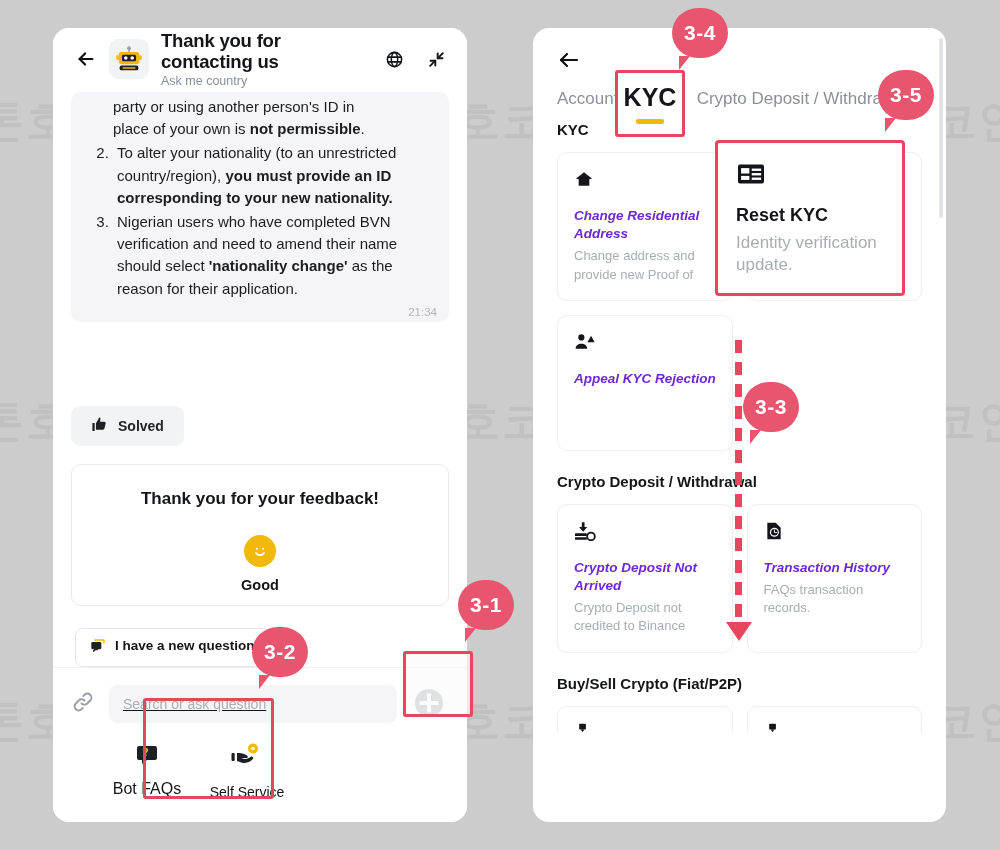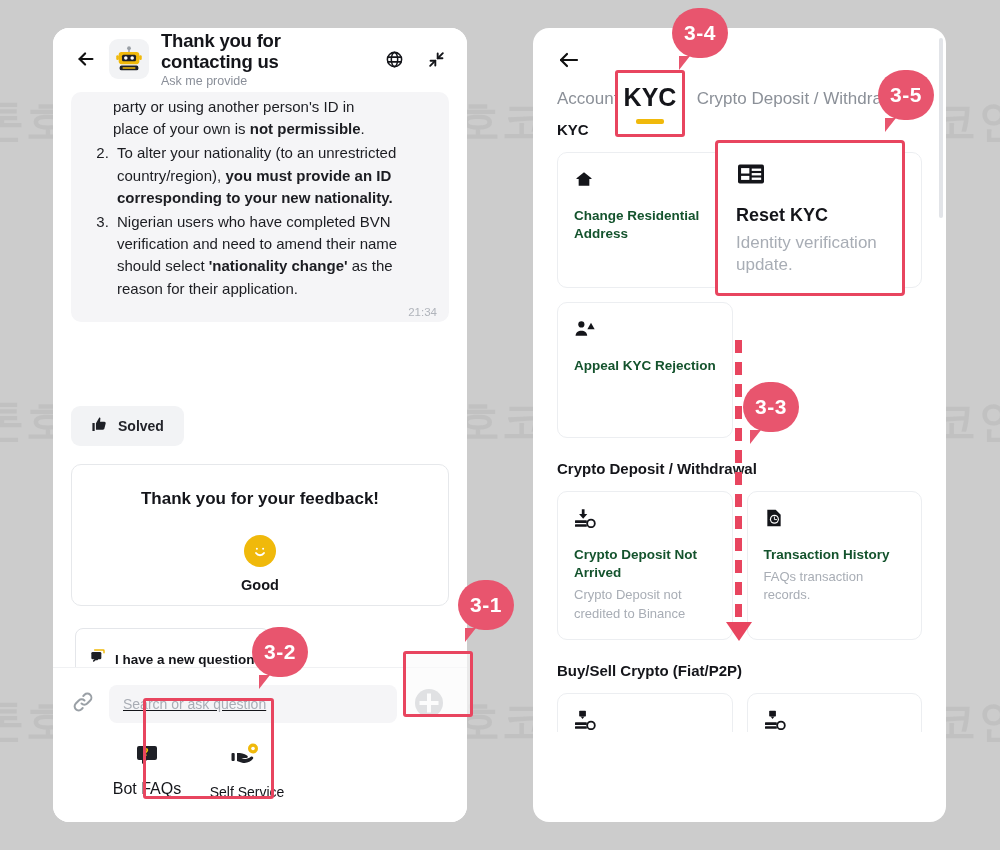--- a/index.html
+++ b/index.html
@@ -117,23 +117,23 @@
   .smiley {
     width: 32px; height: 32px; border-radius: 50%;
     background: #f0b90b; margin: 26px auto 0 auto;
     display: flex; align-items: center; justify-content: center;
   }
   .thanks-label { margin-top: 10px; font-size: 14.5px; font-weight: 700; color: #14151a; }
 
   
   .newq-wrap { padding: 22px 18px 0 22px; }
   .newq-chip {
-    display: inline-flex; align-items: flex-end; gap: 9px;
+    display: inline-flex; align-items: flex-start; gap: 9px;
     border: 1px solid #e4e6ea; border-radius: 8px;
-    background: #fff; padding: 19px 14px;
+    background: #fff; padding: 9px 14px;
     font-size: 13.5px; font-weight: 700; color: #14151a;
     font-family: "Liberation Sans", sans-serif;
     cursor: pointer;
   }
 
   
   .composer {
     position: absolute; left: 0; right: 0; bottom: 0;
     height: 155px; background: #fff;
     border-top: 1px solid #f0f1f3;
@@ -186,21 +186,21 @@
   .rp-grid {
     display: grid; grid-template-columns: 1fr 1fr;
     gap: 14px; padding: 0 24px; margin-top: 14px;
   }
   .rp-card {
     border: 1px solid #eceef1; border-radius: 10px;
     background: #fff; padding: 16px 14px 16px 16px;
     min-height: 136px; cursor: pointer;
   }
   .rp-card-icon { color: #14151a; margin-bottom: 16px; height: 22px; }
-  .rp-card-title { font-size: 13.5px; font-weight: 700; color: #14532d; line-height: 1.35; }
+  .rp-card-title { font-size: 13.5px; font-weight: 700; color: #6d28d9; line-height: 1.35; font-style: italic; }
   .rp-card-desc { font-size: 13px; color: #a8adb5; line-height: 1.4; margin-top: 4px; }
   .rp-scroll { position: relative; height: 704px; overflow: hidden; }
   .rp-scrollbar {
     position: absolute; right: 3px; top: 10px; width: 4px; height: 180px;
     background: #e2e4e8; border-radius: 2px;
   }
 
   
   .zoom-card {
     position: absolute; left: 715px; top: 140px;
@@ -282,21 +282,21 @@
           <circle cx="12.6" cy="15" r="1.9" fill="#fff"></circle>
           <circle cx="19.4" cy="15" r="1.9" fill="#fff"></circle>
           <rect x="2.4" y="12" width="2.8" height="5" rx="1.3" fill="#f0b90b"></rect>
           <rect x="26.8" y="12" width="2.8" height="5" rx="1.3" fill="#f0b90b"></rect>
           <rect x="6" y="23" width="20" height="5" rx="2" fill="#1e2026"></rect>
           <rect x="9" y="24.8" width="14" height="1.5" rx="0.7" fill="#f0b90b"></rect>
         </svg>
       </div>
       <div class="chat-titles">
         <div class="chat-title">Thank you for contacting us</div>
-        <div class="chat-sub">Ask me provide</div>
+        <div class="chat-sub">Ask me country</div>
       </div>
       <div class="hdr-icon">
         <svg width="19" height="19" viewBox="0 0 24 24" fill="none" stroke="#14151a" stroke-width="1.9">
             <circle cx="12" cy="12" r="9"></circle>
             <ellipse cx="12" cy="12" rx="4" ry="9"></ellipse>
             <path d="M3.3 9h17.4M3.3 15h17.4"></path>
           </svg>
       </div>
       <div class="hdr-icon">
         <svg width="19" height="19" viewBox="0 0 24 24" fill="none" stroke="#14151a" stroke-width="2.4" stroke-linecap="round" stroke-linejoin="round">
@@ -425,20 +425,21 @@
 
       <div class="rp-section">KYC</div>
       <div class="rp-grid">
         <div class="rp-card">
           <div class="rp-card-icon">
             <svg width="20" height="20" viewBox="0 0 24 24" fill="#14151a">
                 <path d="M12 4l9 7.2v.8h-2.6v8H5.6v-8H3v-.8z"></path>
               </svg>
           </div>
           <div class="rp-card-title">Change Residential Address</div>
+          <div class="rp-card-desc">Change address and provide new Proof of</div>
         </div>
         <div class="rp-card">
           <div class="rp-card-icon">
             <svg width="22" height="20" viewBox="0 0 24 22" fill="#14151a">
               <rect x="1" y="3" width="22" height="16" rx="1.6"></rect>
               <rect x="3.6" y="6" width="7" height="4.6" fill="#fff"></rect>
               <rect x="3.6" y="12.6" width="7" height="3.4" fill="#fff"></rect>
               <rect x="12.6" y="6.4" width="8" height="2" fill="#fff"></rect>
               <rect x="12.6" y="10.2" width="8" height="2" fill="#fff"></rect>
               <rect x="12.6" y="14" width="8" height="2" fill="#fff"></rect>

